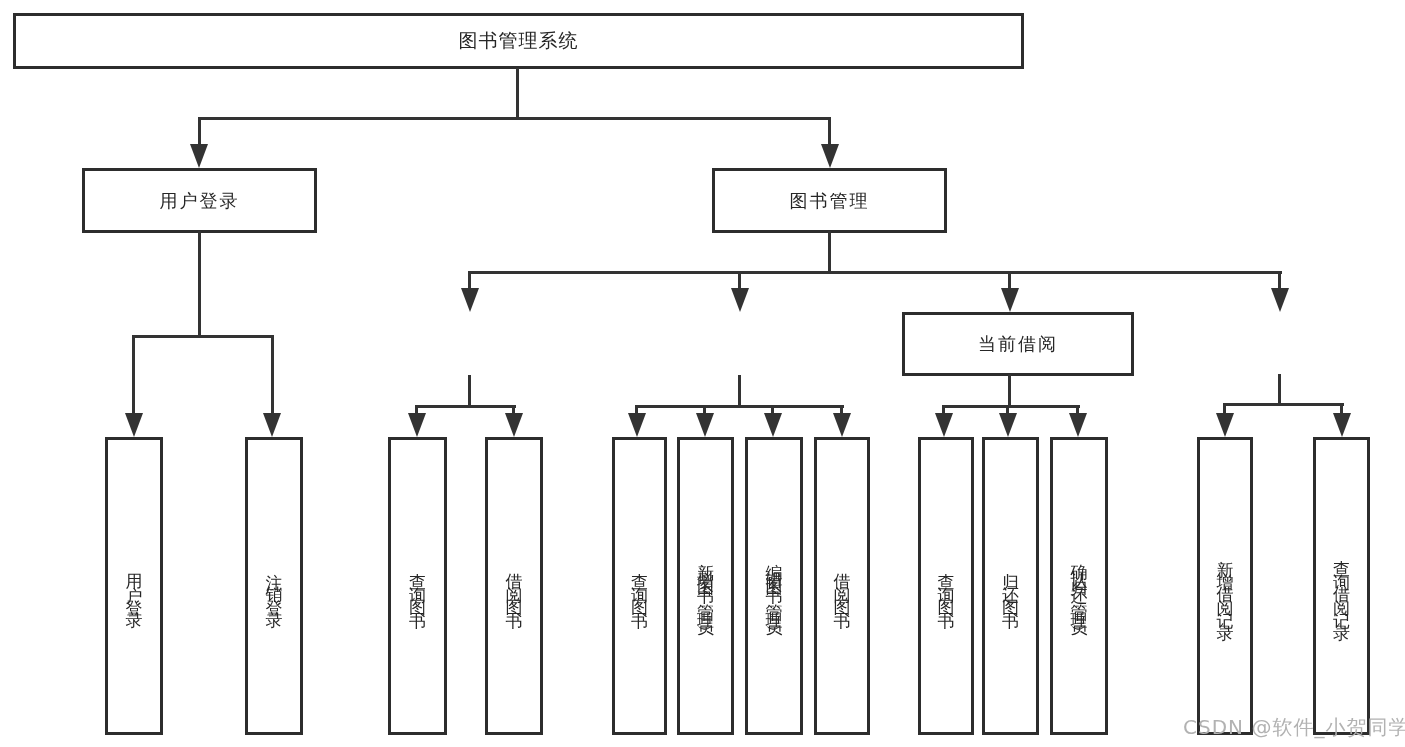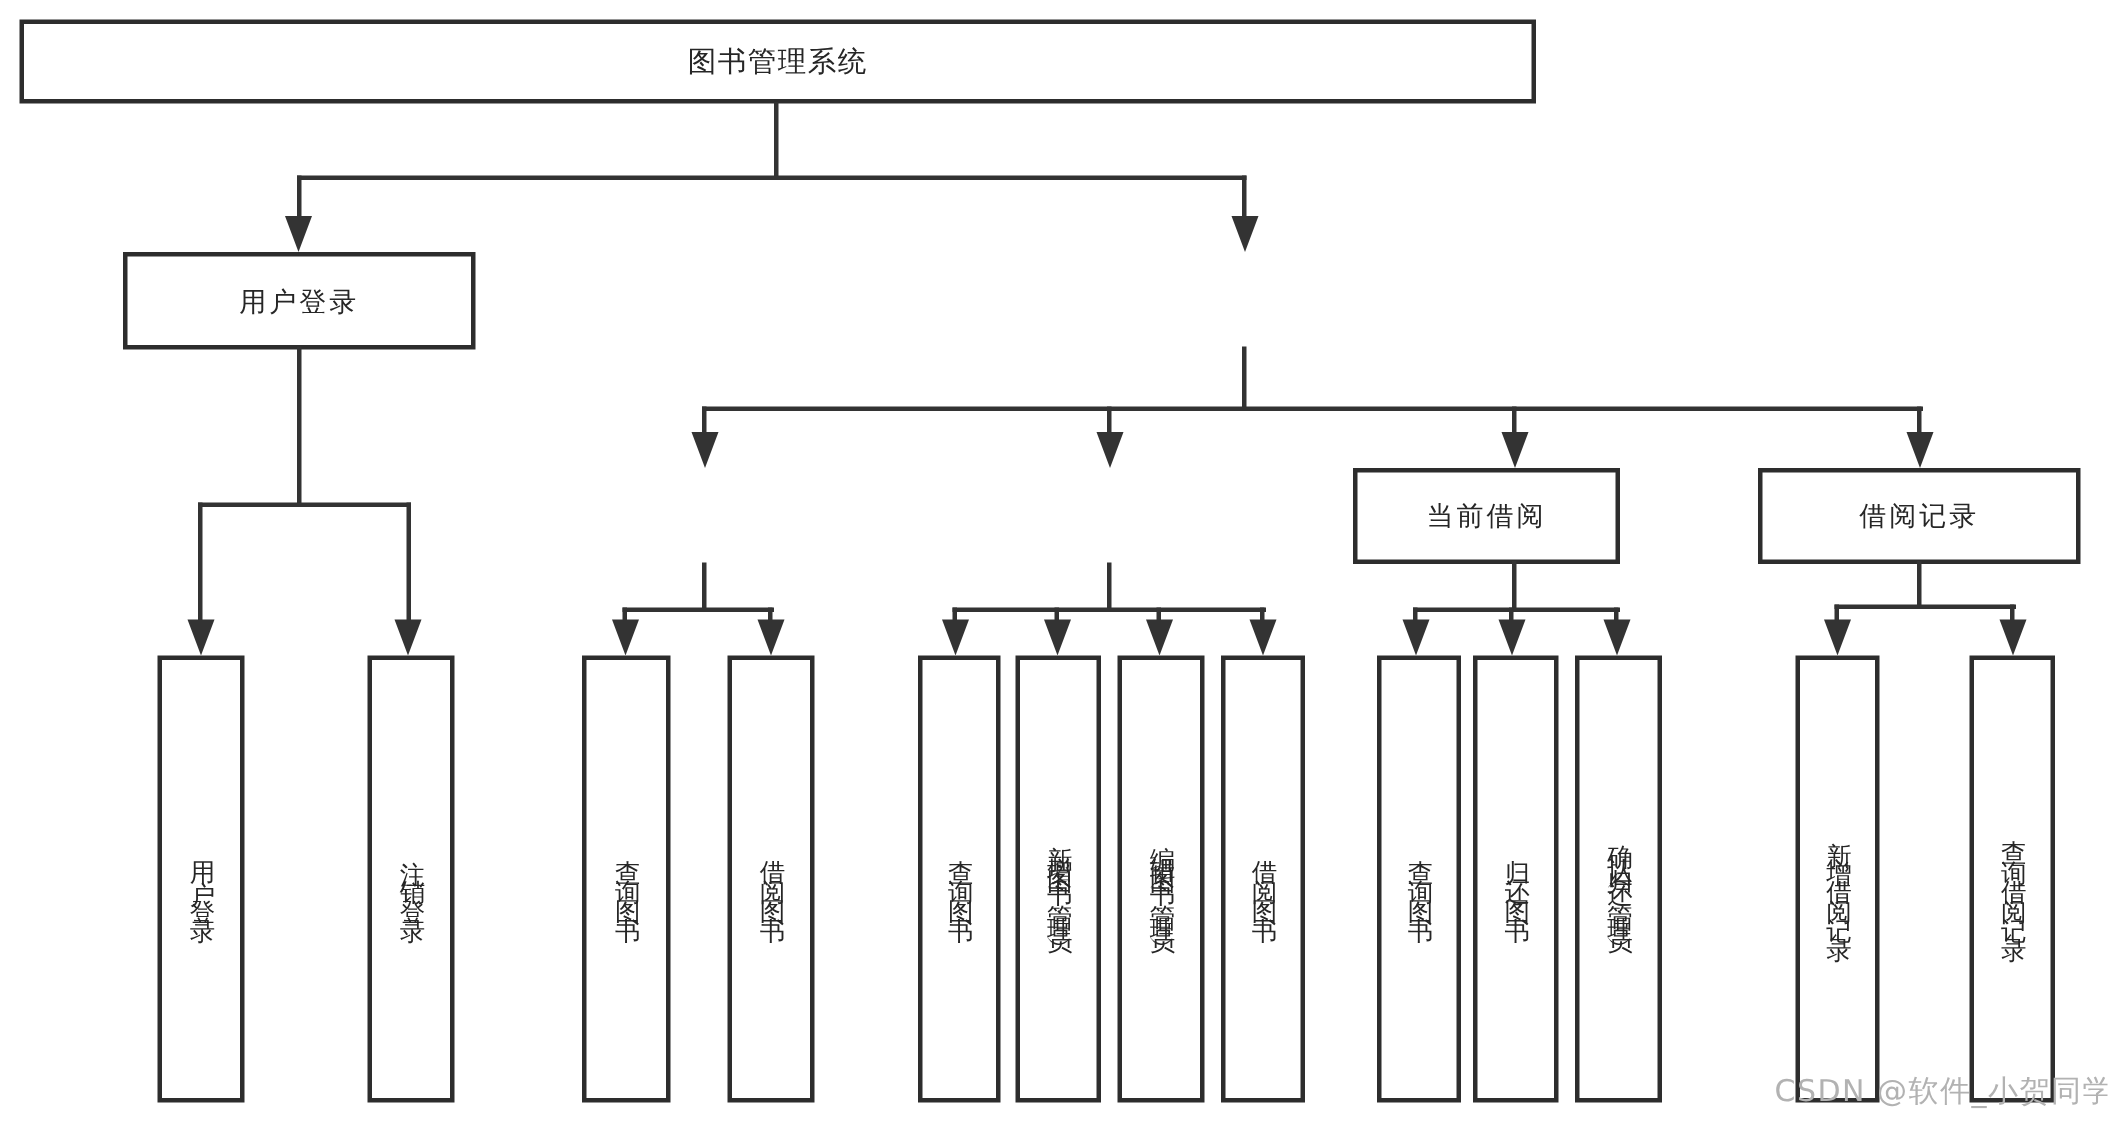--- a/index.html
+++ b/index.html
@@ -43,44 +43,44 @@
   <div class="vline" style="left:516px;top:68px;height:50px"></div>
   <div class="hline" style="left:198px;top:117px;width:633px"></div>
   <div class="vline" style="left:198px;top:117px;height:28px"></div>
   <div class="arrow" style="left:190px;top:144px"></div>
   <div class="vline" style="left:828px;top:117px;height:28px"></div>
   <div class="arrow" style="left:821px;top:144px"></div>
 
   <div class="box" style="left:82px;top:168px;width:235px;height:65px">
     <span class="node-label">用户登录</span>
   </div>
+  <div class="box" style="left:712px;top:168px;width:235px;height:65px">
+    <span class="node-label">图书管理</span>
+  </div>
 
   <div class="vline" style="left:198px;top:231px;height:105px"></div>
   <div class="hline" style="left:132px;top:335px;width:142px"></div>
   <div class="vline" style="left:132px;top:335px;height:79px"></div>
   <div class="arrow" style="left:125px;top:413px"></div>
   <div class="vline" style="left:271px;top:335px;height:79px"></div>
   <div class="arrow" style="left:263px;top:413px"></div>
 
   <div class="vline" style="left:828px;top:231px;height:42px"></div>
   <div class="hline" style="left:468px;top:271px;width:814px"></div>
   <div class="vline" style="left:468px;top:271px;height:18px"></div>
   <div class="arrow" style="left:461px;top:288px"></div>
   <div class="vline" style="left:738px;top:271px;height:18px"></div>
   <div class="arrow" style="left:731px;top:288px"></div>
   <div class="vline" style="left:1008px;top:271px;height:18px"></div>
   <div class="arrow" style="left:1001px;top:288px"></div>
   <div class="vline" style="left:1278px;top:271px;height:18px"></div>
   <div class="arrow" style="left:1271px;top:288px"></div>
 
-  <div class="box" style="left:902px;top:312px;width:178px;height:64px">
+  <div class="box" style="left:902px;top:312px;width:232px;height:64px">
     <span class="node-label">当前借阅</span>
-  </div>
-  <div class="box" style="left:1172px;top:312px;width:215px;height:64px">
-    <span class="node-label">借阅记录</span>
   </div>
 
   <div class="vline" style="left:468px;top:375px;height:32px"></div>
   <div class="hline" style="left:415px;top:405px;width:101px"></div>
   <div class="vline" style="left:415px;top:405px;height:10px"></div>
   <div class="arrow" style="left:408px;top:413px"></div>
   <div class="vline" style="left:512px;top:405px;height:10px"></div>
   <div class="arrow" style="left:505px;top:413px"></div>
 
   <div class="vline" style="left:738px;top:375px;height:32px"></div>

